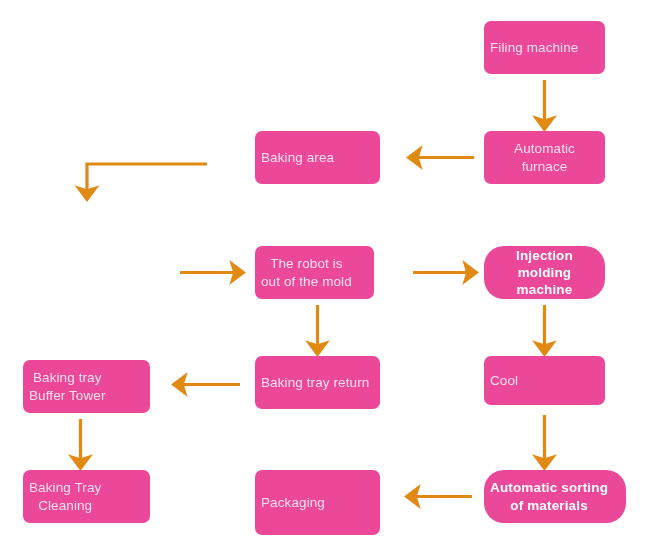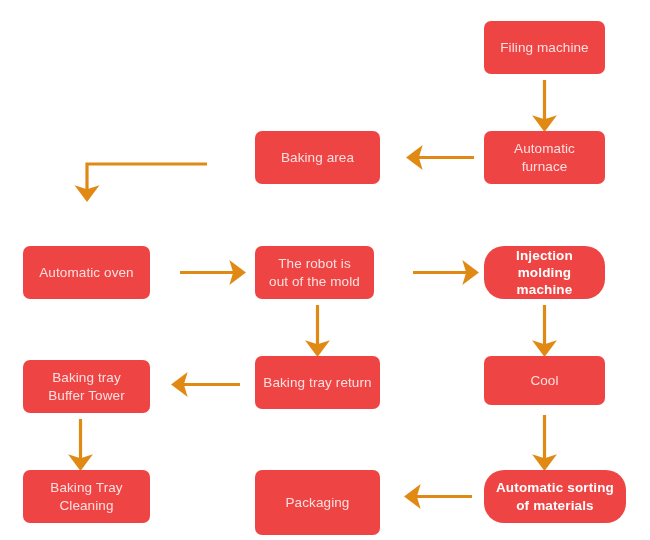--- a/index.html
+++ b/index.html
@@ -35,24 +35,24 @@
   }
 
   
   .node {
     position: absolute;
     z-index: 2;
     box-sizing: border-box;
     border-radius: 7px;
     display: flex;
     align-items: center;
-    justify-content: center;
+    justify-content: flex-start;
     text-align: center;
     padding: 2px 6px;
-    background: #ef4444;
+    background: #ec4899;
     color: rgba(255, 255, 255, 0.83);
     font-size: 13.5px;
     line-height: 1.28;
     font-weight: 400;
     letter-spacing: 0.1px;
     -webkit-font-smoothing: antialiased;
   }
   .node.emphasis {
     color: #ffffff;
     font-weight: 700;
@@ -114,23 +114,20 @@
   </div>
 
   <div class="node" style="left:484px; top:131px; width:121px; height:53px;">
     <span class="node-label">Automatic furnace</span>
   </div>
 
   <div class="node" style="left:255px; top:131px; width:125px; height:53px;">
     <span class="node-label">Baking area</span>
   </div>
 
-  <div class="node" style="left:23px; top:246px; width:127px; height:53px;">
-    <span class="node-label">Automatic oven</span>
-  </div>
 
   <div class="node" style="left:255px; top:246px; width:119px; height:53px;">
     <span class="node-label">The robot is
 out of the mold</span>
   </div>
 
   <div class="node emphasis" style="left:484px; top:246px; width:121px; height:53px;">
     <span class="node-label">Injection molding
 machine</span>
   </div>

